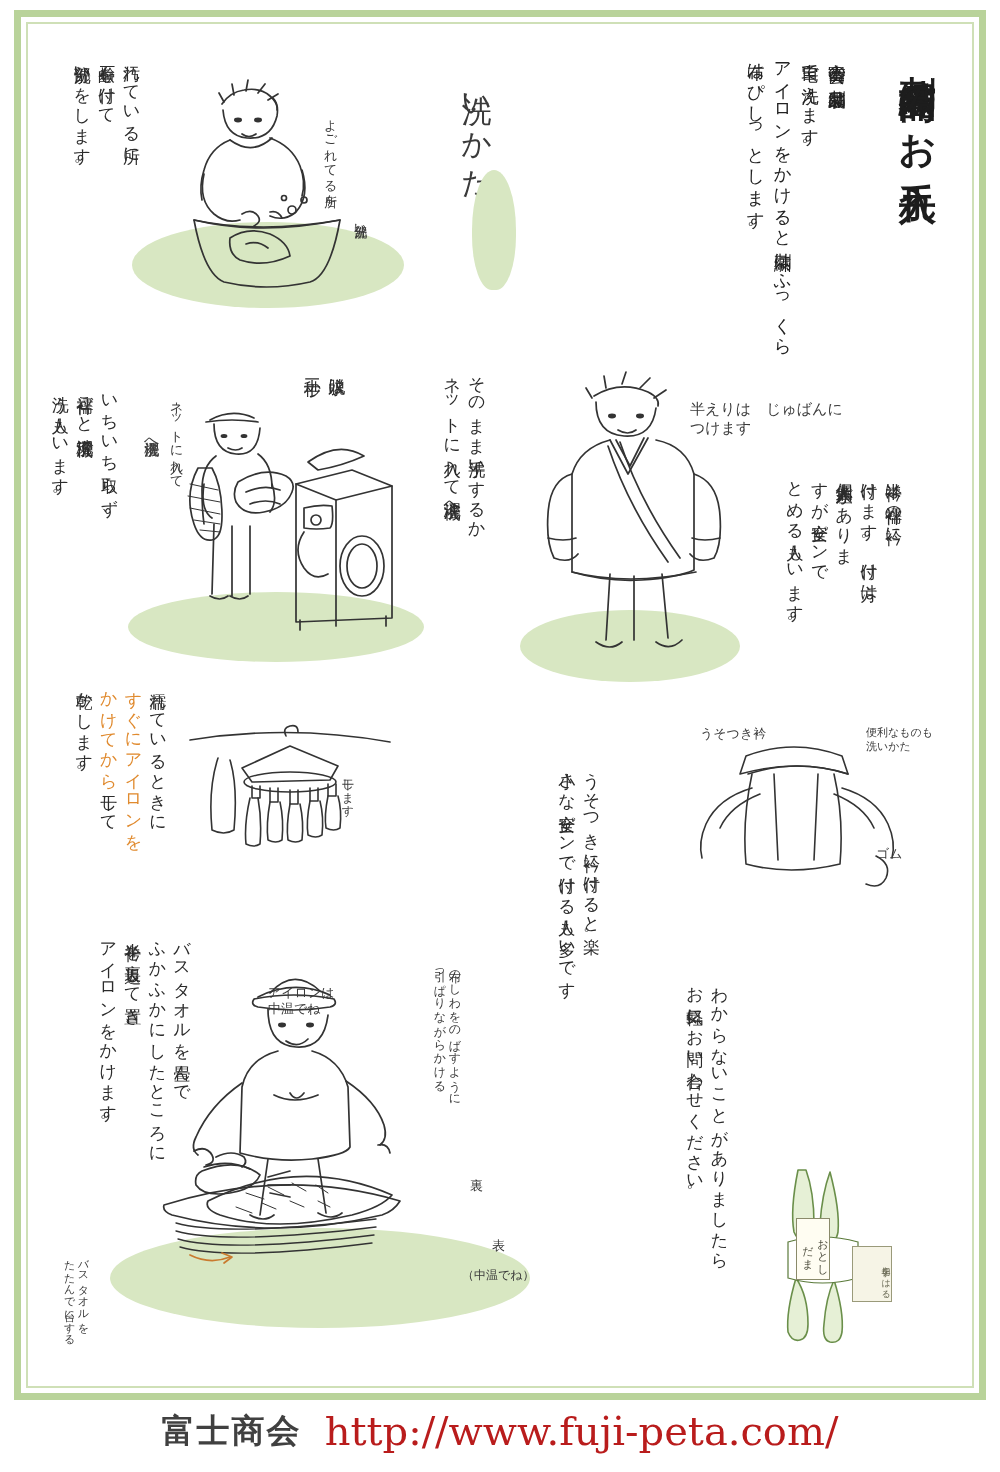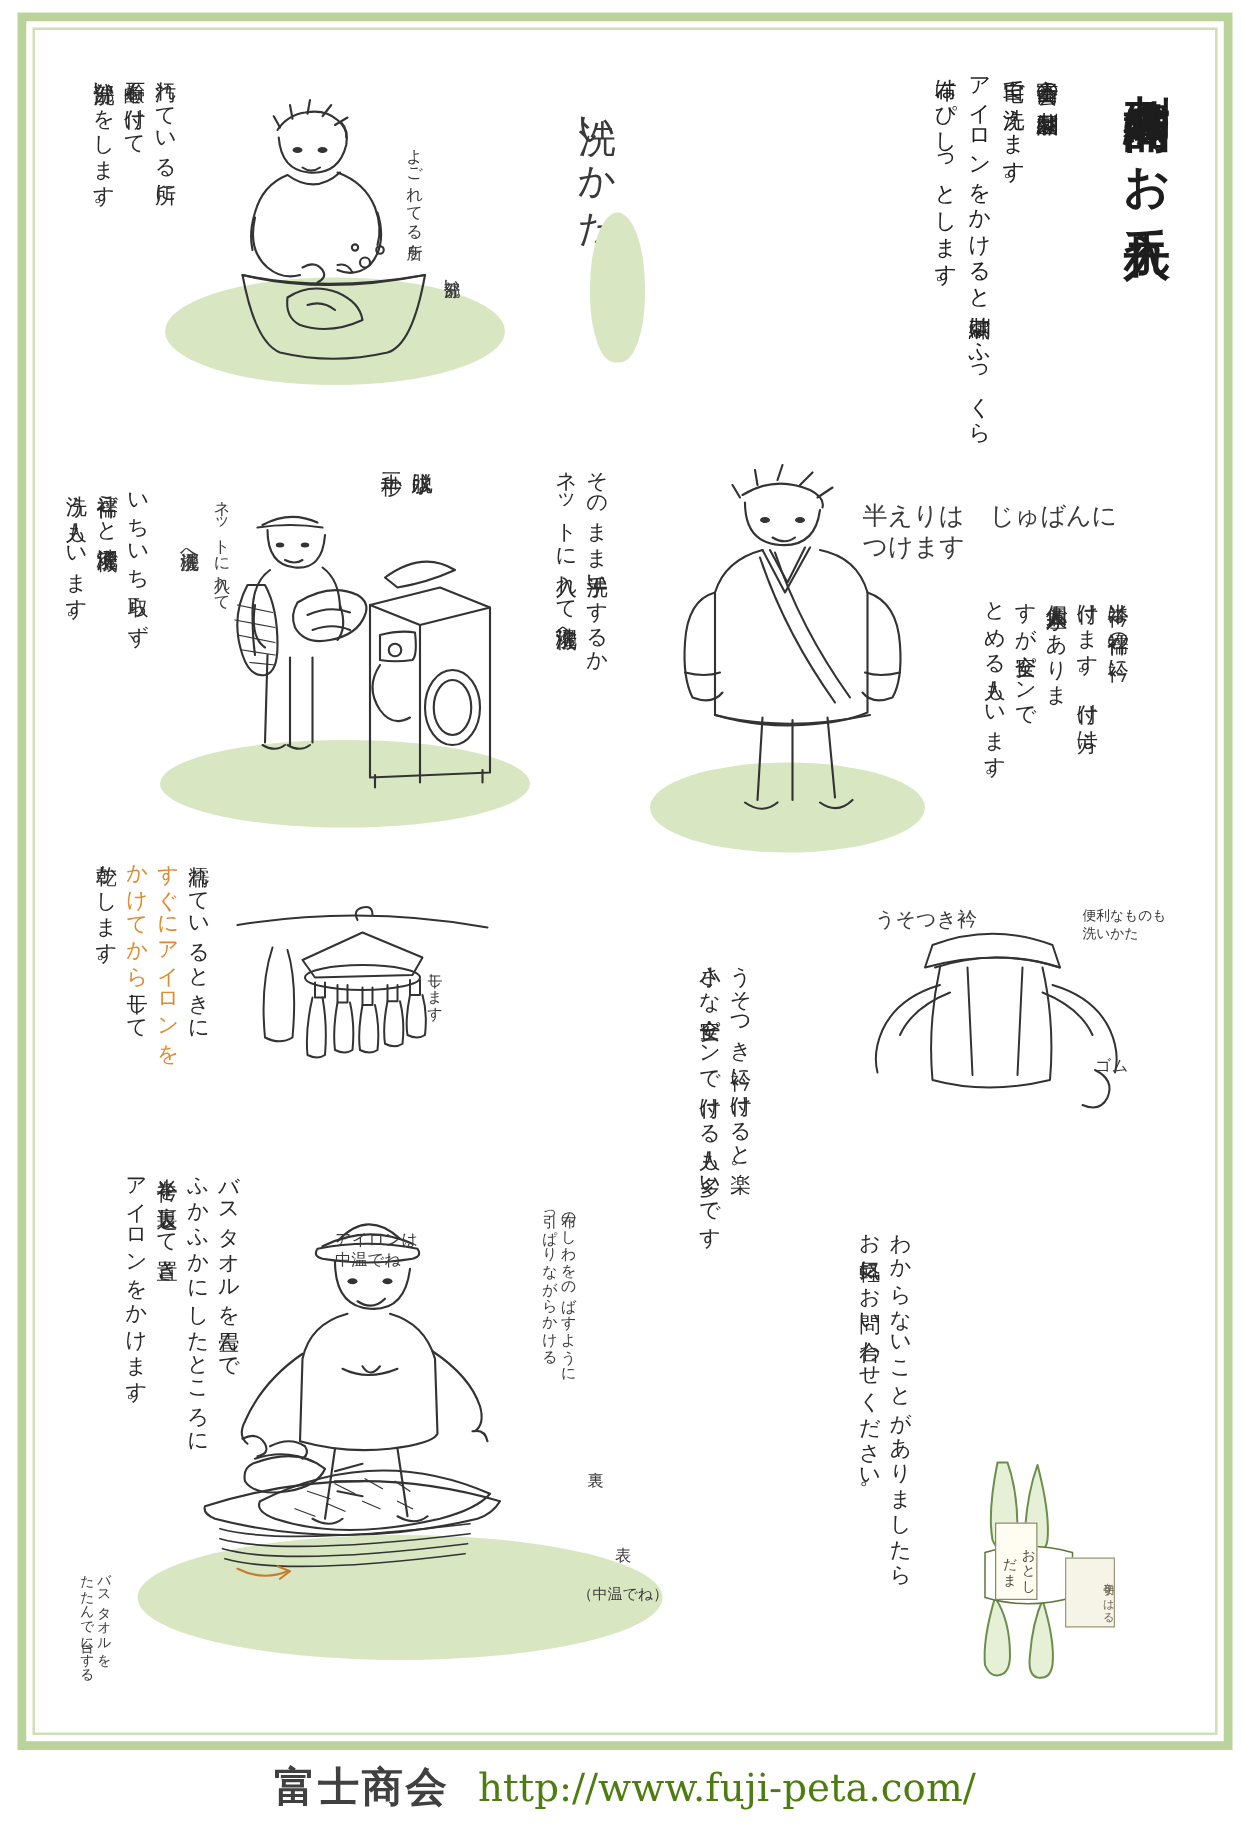--- a/index.html
+++ b/index.html
@@ -144,23 +144,23 @@
   .hw-yogore { left: 322px; top: 110px; font-size: 13px;
       writing-mode: vertical-rl; text-orientation: upright; letter-spacing:.02em;}
   .hw-bubun  { left: 352px; top: 215px; font-size: 13px;
       writing-mode: vertical-rl; text-orientation: upright;}
   .hw-net    { left: 168px; top: 392px; font-size: 13px;
       writing-mode: vertical-rl; text-orientation: upright;}
   .hw-sentaku{ left: 142px; top: 430px; font-size: 15px;
       writing-mode: vertical-rl; text-orientation: upright;}
   .hw-hoshi  { left: 340px; top: 770px; font-size: 12px;
       writing-mode: vertical-rl; text-orientation: upright;}
-  .hw-haneri-j { left: 690px; top: 400px; font-size: 20px; }
+  .hw-haneri-j { left: 690px; top: 400px; font-size: 15px; }
   .hw-benri  { left: 866px; top: 726px; font-size: 11px; }
-  .hw-usotsuki-lbl { left: 700px; top: 726px; font-size: 16px; }
+  .hw-usotsuki-lbl { left: 700px; top: 726px; font-size: 13px; }
   .hw-gomu   { left: 876px; top: 846px; font-size: 13px; }
   .hw-iron-temp { left: 268px; top: 985px; font-size: 13px; }
   .hw-nuno   { left: 432px; top: 962px; font-size: 12px;
       writing-mode: vertical-rl; text-orientation: upright;}
   .hw-ura    { left: 470px; top: 1178px; font-size: 13px; }
   .hw-omote  { left: 492px; top: 1238px; font-size: 13px; }
   .hw-shishu { left: 462px; top: 1268px; font-size: 12px; }
   .hw-bathtowel { left: 62px; top: 1252px; font-size: 11px;
       writing-mode: vertical-rl; text-orientation: upright;}
 
@@ -182,22 +182,22 @@
   .footer-brand {
     display: inline-block;
     font-size: 33px;
     font-weight: bold;
     color: #404040;
     letter-spacing: 0.06em;
     vertical-align: middle;
   }
   .footer-url {
     display: inline-block;
-    font-size: 31px;
-    color: #4d7c0f;
+    font-size: 40px;
+    color: #b91c1c;
     margin-left: 18px;
     vertical-align: middle;
     font-family: "DejaVu Serif", "Liberation Serif", serif;
   }
 
   
   .stamp {
     position: absolute;
     right: 108px;
     top: 1246px;

